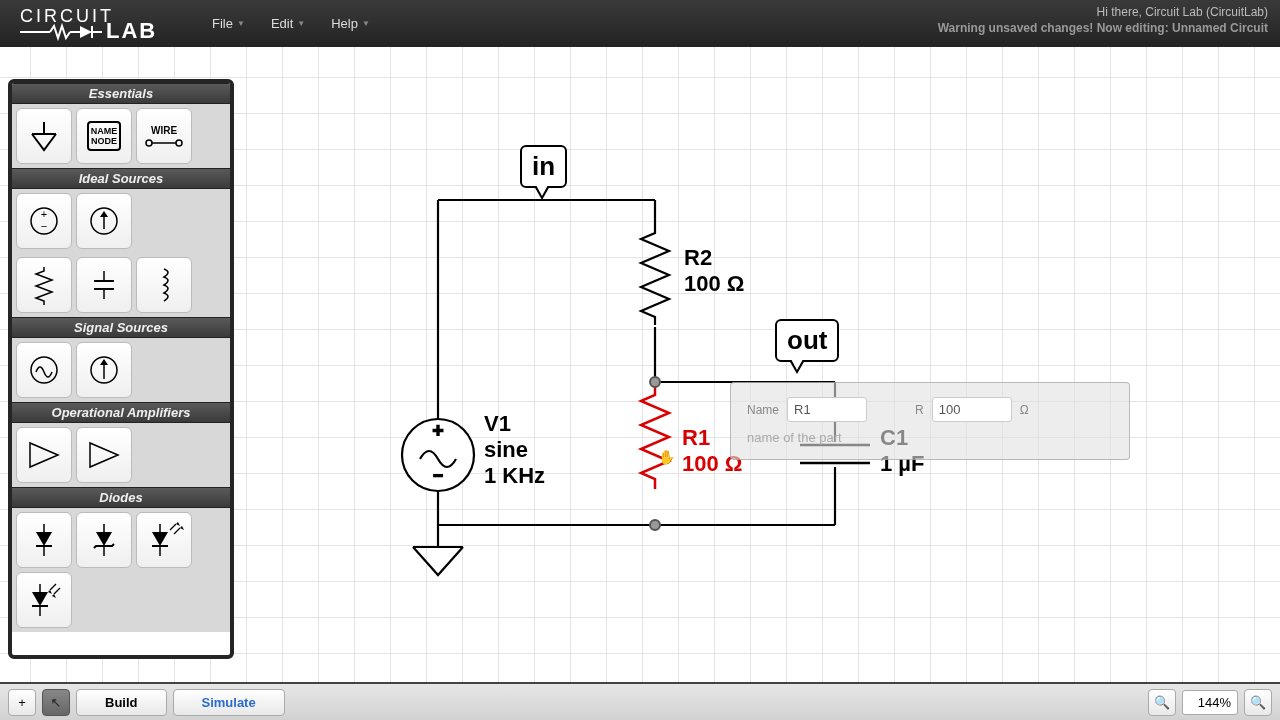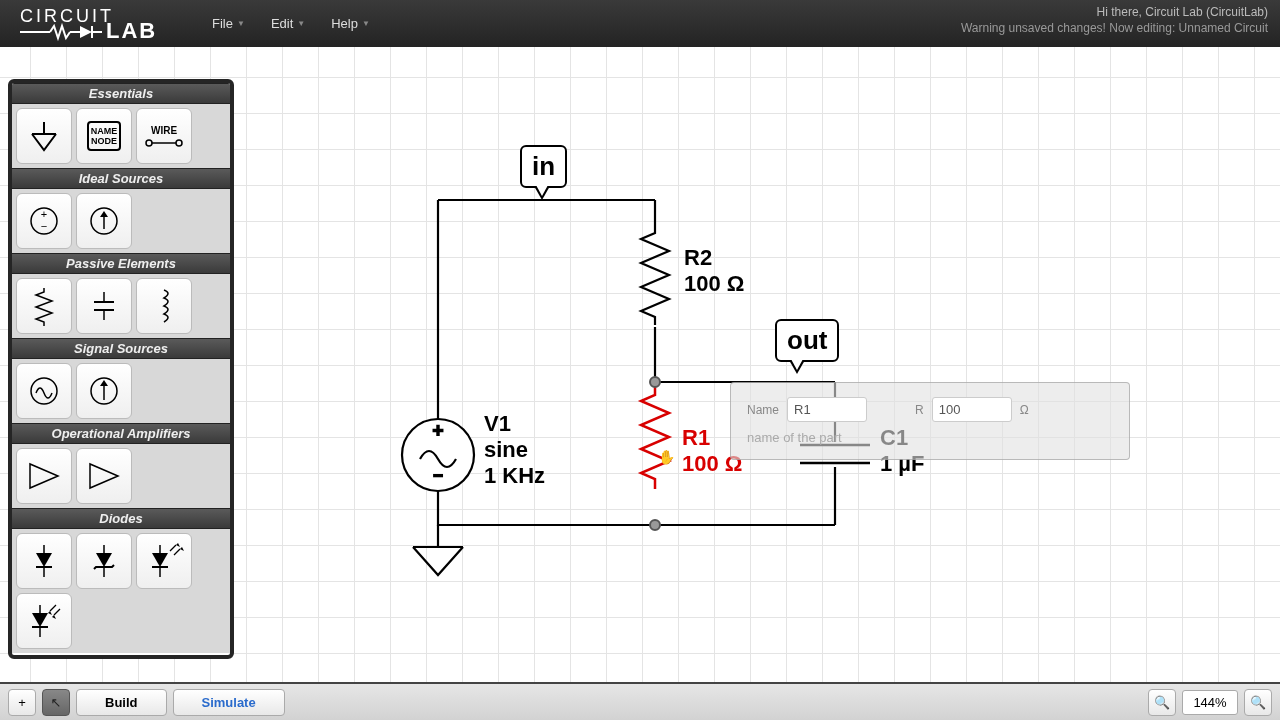--- a/index.html
+++ b/index.html
@@ -7,21 +7,21 @@
 
 
 .menubar { height: 47px; background: linear-gradient(#3a3a3a,#232323); display: flex; align-items: center; color: #ccc; font-size: 13px; padding: 0 20px; position: relative; }
 .logo { display: flex; align-items: center; color: #fff; font-weight: 300; letter-spacing: 2px; font-size: 22px; margin-right: 24px; }
 .logo svg { margin-right: 6px; }
 .menus { display: flex; gap: 2px; }
 .menu-item { padding: 6px 12px; cursor: pointer; color: #ddd; display: flex; align-items: center; gap: 4px; }
 .menu-item .arrow { font-size: 8px; color: #888; }
 .right-info { position: absolute; right: 12px; top: 4px; text-align: right; font-size: 12px; line-height: 16px; }
 .right-info .line1 { color: #bbb; }
-.right-info .line2 { color: #999; }
+.right-info .line2 { color: #999; font-weight: bold; }
 
 
 .main { position: absolute; top: 47px; left: 0; right: 0; bottom: 38px; }
 
 
 .canvas { position: absolute; inset: 0; background: #fff;
   background-image: linear-gradient(#e4e4e4 1px, transparent 1px), linear-gradient(90deg, #e4e4e4 1px, transparent 1px);
   background-size: 36px 36px;
   background-position: -6px -6px;
 }
@@ -58,21 +58,21 @@
 .prop-popup .hint { font-size:13px; color:#aaa; }
 
 
 .bottombar { position:absolute; bottom:0; left:0; right:0; height:38px; background:linear-gradient(#e6e6e6,#d2d2d2); border-top:2px solid #444; display:flex; align-items:center; padding:0 8px; gap:6px; }
 .btn { padding:5px 28px; background:linear-gradient(#fff,#e8e8e8); border:1px solid #aaa; border-radius:4px; font-size:13px; cursor:pointer; }
 .btn.sq { width:28px; padding:5px 0; text-align:center; }
 .btn.active { background:linear-gradient(#888,#666); border-color:#555; color:#222;}
 .btn.bold { font-weight:bold; }
 .btn.sim { color:#2a6bcc; font-weight:bold; }
 .spacer { flex:1; }
-.zoom-display { width:56px; padding:4px 6px; border:1px solid #aaa; background:#fff; font-size:13px; text-align:center; border-radius:3px;}
+.zoom-display { width:56px; padding:4px 6px; border:1px solid #aaa; background:#fff; font-size:13px; text-align:right; border-radius:3px;}
 
 .cross-cursor { position:absolute; font-size:14px; color:#d80000; pointer-events:none;}
 </style>
 </head>
 <body>
 
 <div class="menubar">
   <div class="logo">
     <svg width="150" height="36" viewBox="0 0 150 36">
       <text x="0" y="16" fill="#fff" font-size="18" font-weight="300" letter-spacing="3">CIRCUIT</text>
@@ -221,21 +221,20 @@
           </div>
         <div class="pbtn">
             <svg width="36" height="36">
               <circle cx="18" cy="18" r="13" fill="none" stroke="#000" stroke-width="1.5"></circle>
               <line x1="18" y1="10" x2="18" y2="26" stroke="#000" stroke-width="1.5"></line>
               <polygon points="18,8 14,14 22,14" fill="#000"></polygon>
             </svg>
           </div>
       </div>
 
-      <div class="section-header">Passive Elements</div>
       <div class="items-row">
         <div class="pbtn">
             <svg width="36" height="40">
               <path d="M18 2 l0 4 l-8 3 l16 6 l-16 6 l16 6 l-16 6 l8 3 l0 4" stroke="#000" fill="none" stroke-width="1.5"></path>
             </svg>
           </div>
         <div class="pbtn">
             <svg width="36" height="36">
               <line x1="18" y1="4" x2="18" y2="14" stroke="#000" stroke-width="1.5"></line>
               <line x1="8" y1="14" x2="28" y2="14" stroke="#000" stroke-width="2"></line>

